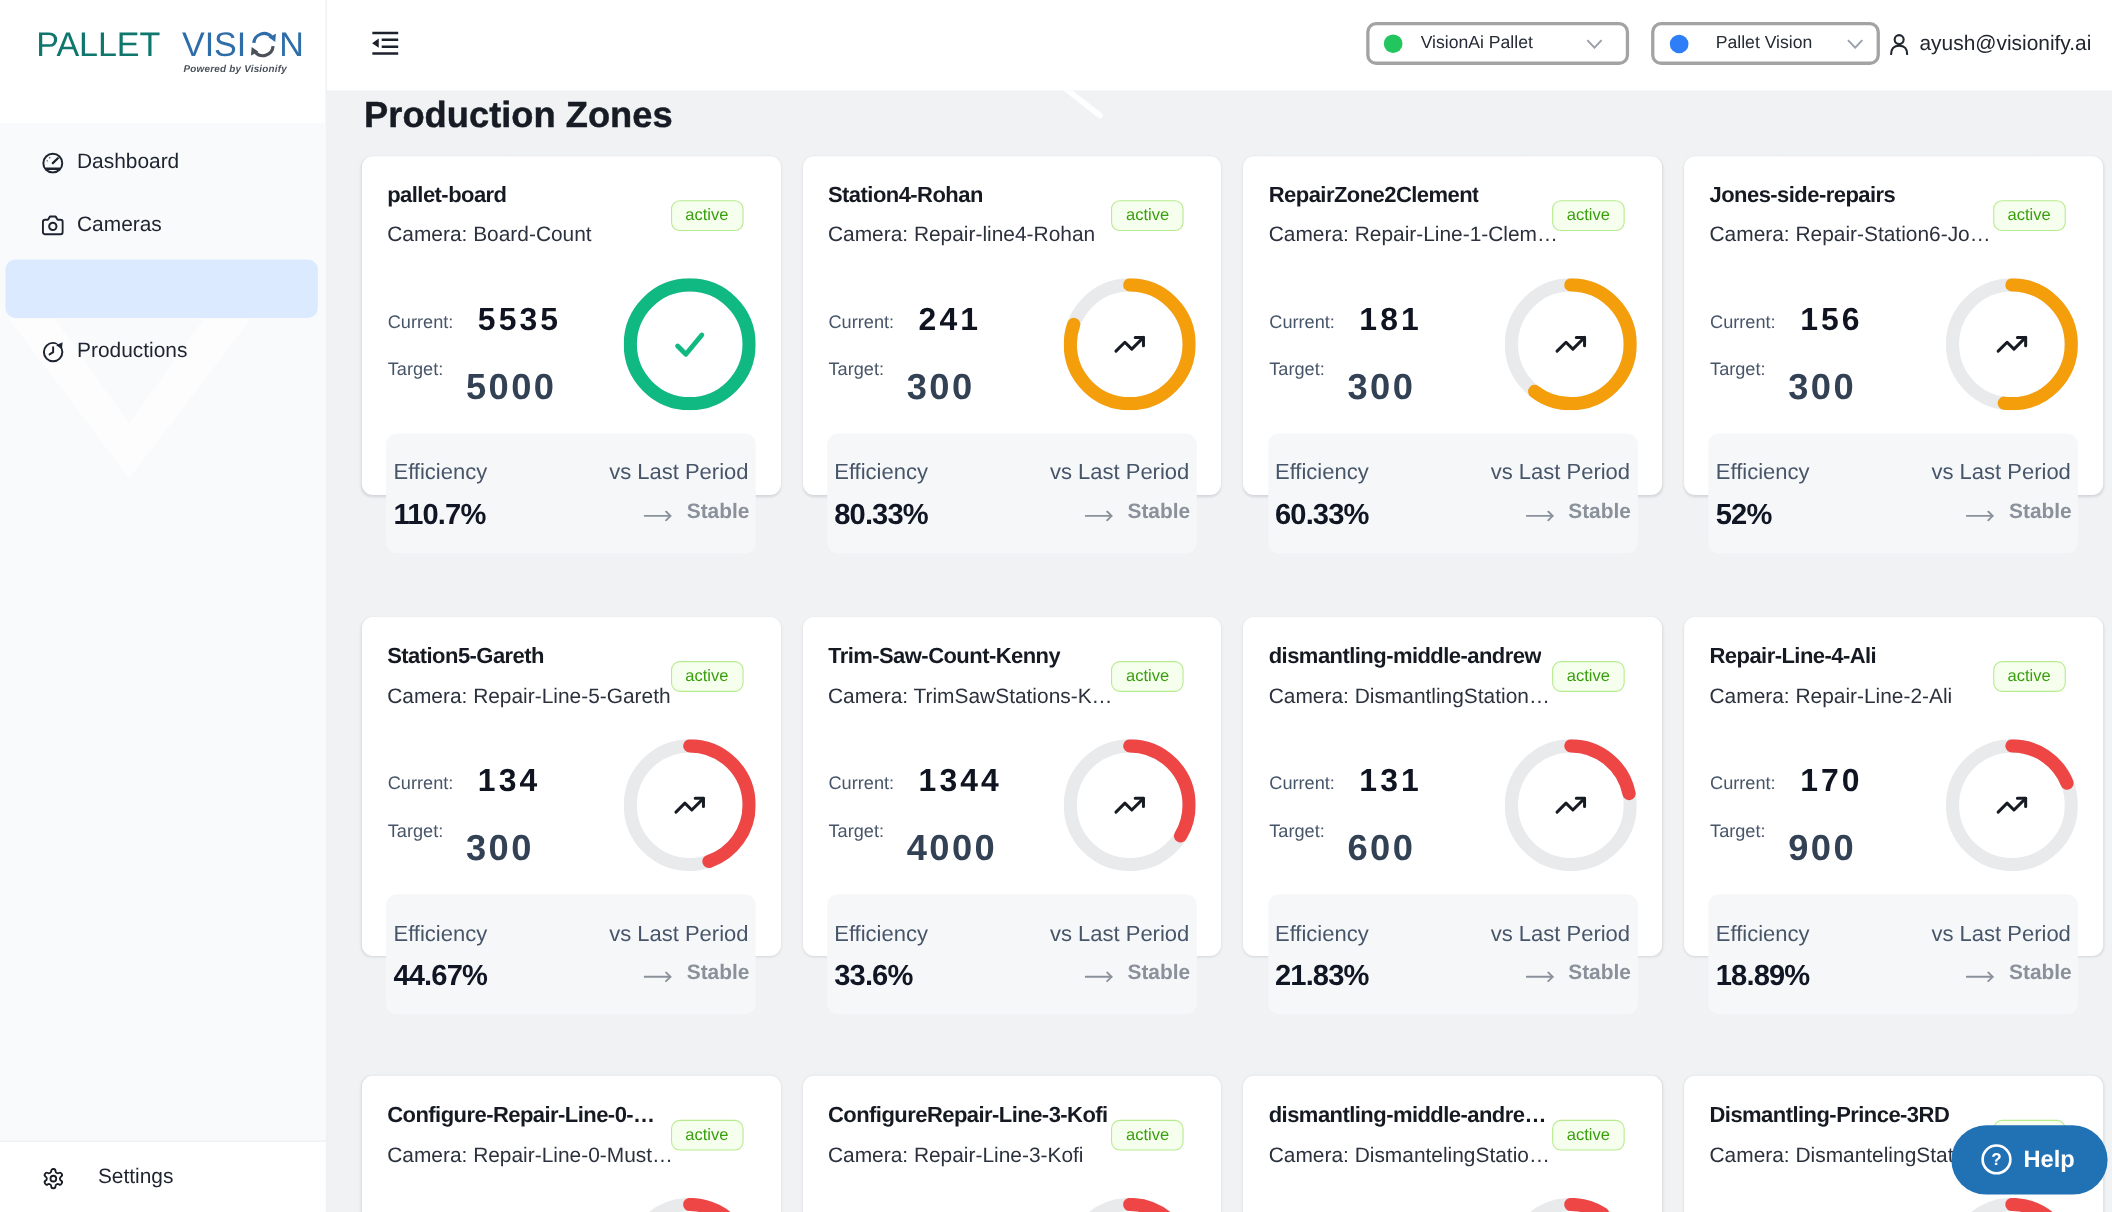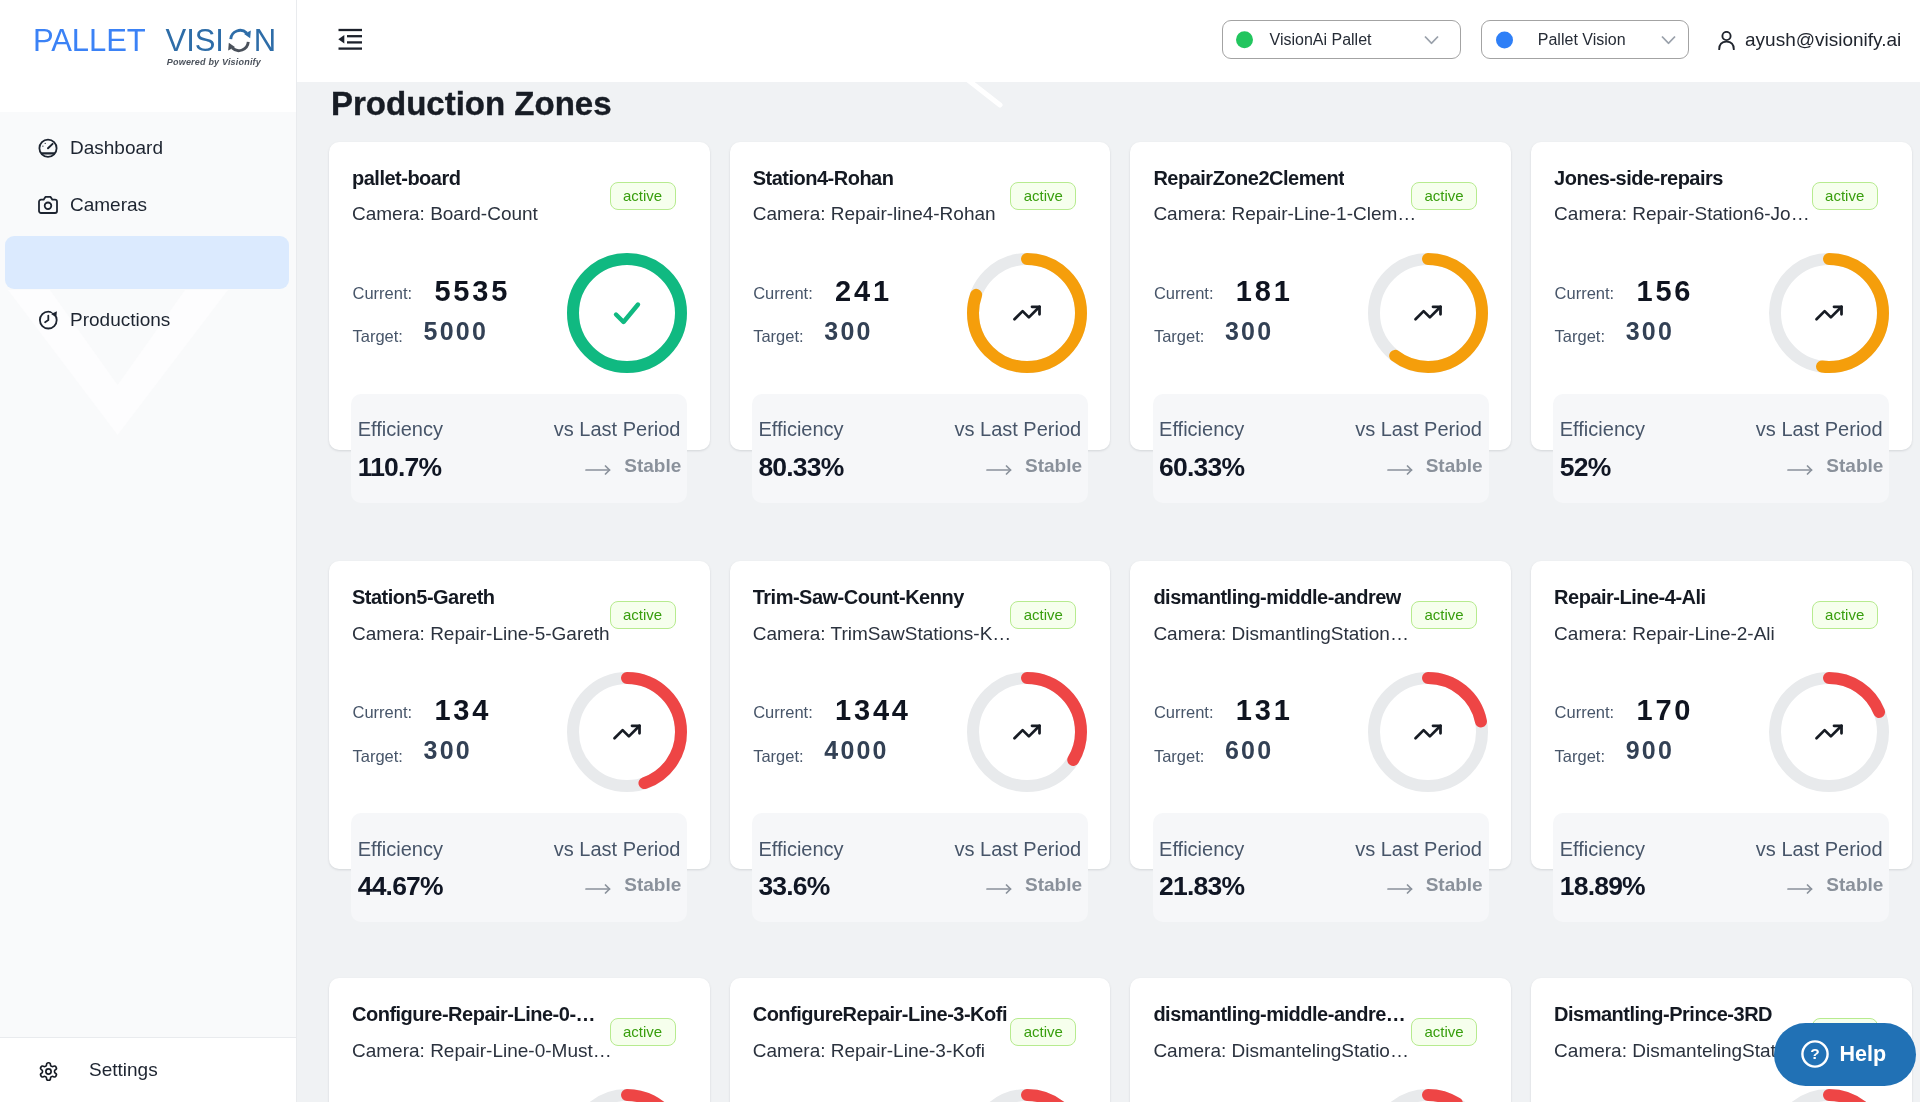--- a/index.html
+++ b/index.html
@@ -2,48 +2,48 @@
 <html><head>
 <meta charset="utf-8">
 <style>
 * { margin:0; padding:0; box-sizing:border-box; }
 html,body { width:1920px; height:1102px; overflow:hidden; font-family:"Liberation Sans", sans-serif; background:#fff; }
 
 
 #sidebar { position:absolute; left:0; top:0; width:297px; height:1102px; background:#fff; border-right:1px solid #e9ebee; }
 #navzone { position:absolute; left:0; top:112px; width:296px; height:925px; background:#f9fafb; }
 #logo { position:absolute; left:33px; top:23px; width:240px; white-space:nowrap; font-size:31px; letter-spacing:-0.1px; }
-#logo .pal { color:#3b82f6; }
+#logo .pal { color:#0f766e; }
 #logo .vis { color:#2e6da8; }
 #tagline { position:absolute; left:0; top:57px; width:261px; text-align:right; font-size:9px; font-style:italic; font-weight:bold; color:#4a515b; letter-spacing:0.2px; }
 .nav { position:absolute; left:0; width:296px; height:52px; }
 .nav .ni { position:absolute; left:38px; top:50%; transform:translateY(-50%); }
 .nav .nt { position:absolute; left:70px; top:50%; transform:translateY(-50%); font-size:19px; color:#1d2430; }
 #nav-active { position:absolute; left:5px; top:236px; width:284px; height:52.5px; background:#dbeafe; border-radius:9px; }
 #settings-sep { position:absolute; left:0; top:1037px; width:296px; height:1px; background:#e9ebee; }
 #settings { position:absolute; left:0; top:1038px; width:296px; height:64px; background:#fff; }
 
 
 #topbar { position:absolute; left:297px; top:0; width:1623px; height:82px; background:#fff; }
-.drop { position:absolute; top:20px; height:39px; border:1px solid #a3a3a3; border-radius:9px; background:#fff; }
+.drop { position:absolute; top:20px; height:39px; border:3px solid #a3a3a3; border-radius:9px; background:#fff;margin-left:20px; }
 .dot { position:absolute; top:50%; transform:translateY(-50%); border-radius:50%; }
 .dtext { position:absolute; top:50%; transform:translateY(-50%); font-size:16px; color:#252b35; white-space:nowrap; }
 .chev { position:absolute; top:50%; transform:translateY(-50%); }
 
 
 #content { position:absolute; left:297px; top:82px; width:1623px; height:1020px; background:#f0f2f4; overflow:hidden; }
 
 
 .card { position:absolute; width:380.6px; height:308px; background:#fff; border-radius:10px; box-shadow:0 1px 3px rgba(16,24,40,0.08), 0 1px 2px rgba(16,24,40,0.05); }
 .ctitle { position:absolute; left:23px; top:25.5px; font-size:20px; font-weight:bold; letter-spacing:-0.5px; color:#141922; max-width:256px; white-space:nowrap; overflow:hidden; }
 .badge { position:absolute; right:34px; top:40px; width:66px; height:28px; background:#f6ffed; border:1px solid #b7eb8f; border-radius:8px; color:#389e0d; font-size:15px; line-height:26px; text-align:center; }
 .ccam { position:absolute; left:23px; top:61.9px; font-size:19px; color:#2b323e; max-width:262px; white-space:nowrap; overflow:hidden; }
 .clabel { position:absolute; left:23.5px; font-size:16.5px; color:#475569; }
 .cval { position:absolute; left:105.4px; top:133.7px; font-size:29px; font-weight:bold; color:#0f1420; letter-spacing:2.8px; }
-.tval { position:absolute; left:94.6px; top:175px; font-size:25px; font-weight:bold; color:#334155; letter-spacing:2.2px; }
+.tval { position:absolute; left:94.6px; top:191px; font-size:33px; font-weight:bold; color:#334155; letter-spacing:2.2px; }
 .ringwrap { position:absolute; left:237.7px; top:111.3px; width:120px; height:120px; }
 .cicon { position:absolute; left:50%; top:50%; transform:translate(-50%,-50%); }
 .cfoot { position:absolute; left:22.3px; top:252.5px; width:336px; height:109px; background:#f6f7f9; border-radius:10px; }
 .effl { position:absolute; left:6.4px; top:24.4px; font-size:20px; color:#475569; }
 .effv { position:absolute; left:6.4px; top:58.2px; font-size:26.5px; font-weight:bold; color:#101624; letter-spacing:-0.8px; }
 .vsl { position:absolute; right:6.8px; top:24.4px; font-size:20px; color:#475569; }
 .starrow { position:absolute; right:75px; top:66.5px; }
 .stable { position:absolute; right:6px; top:61.1px; font-size:19px; font-weight:bold; color:#8a919b; }
 
 

